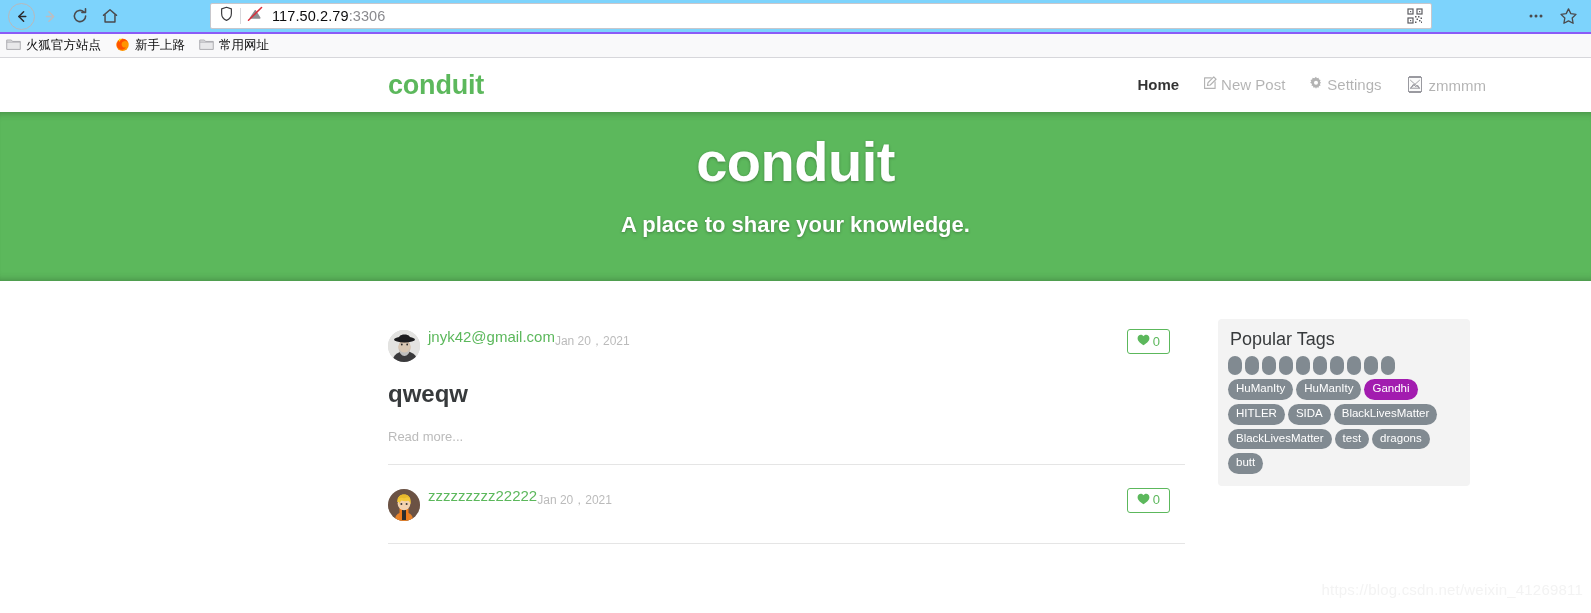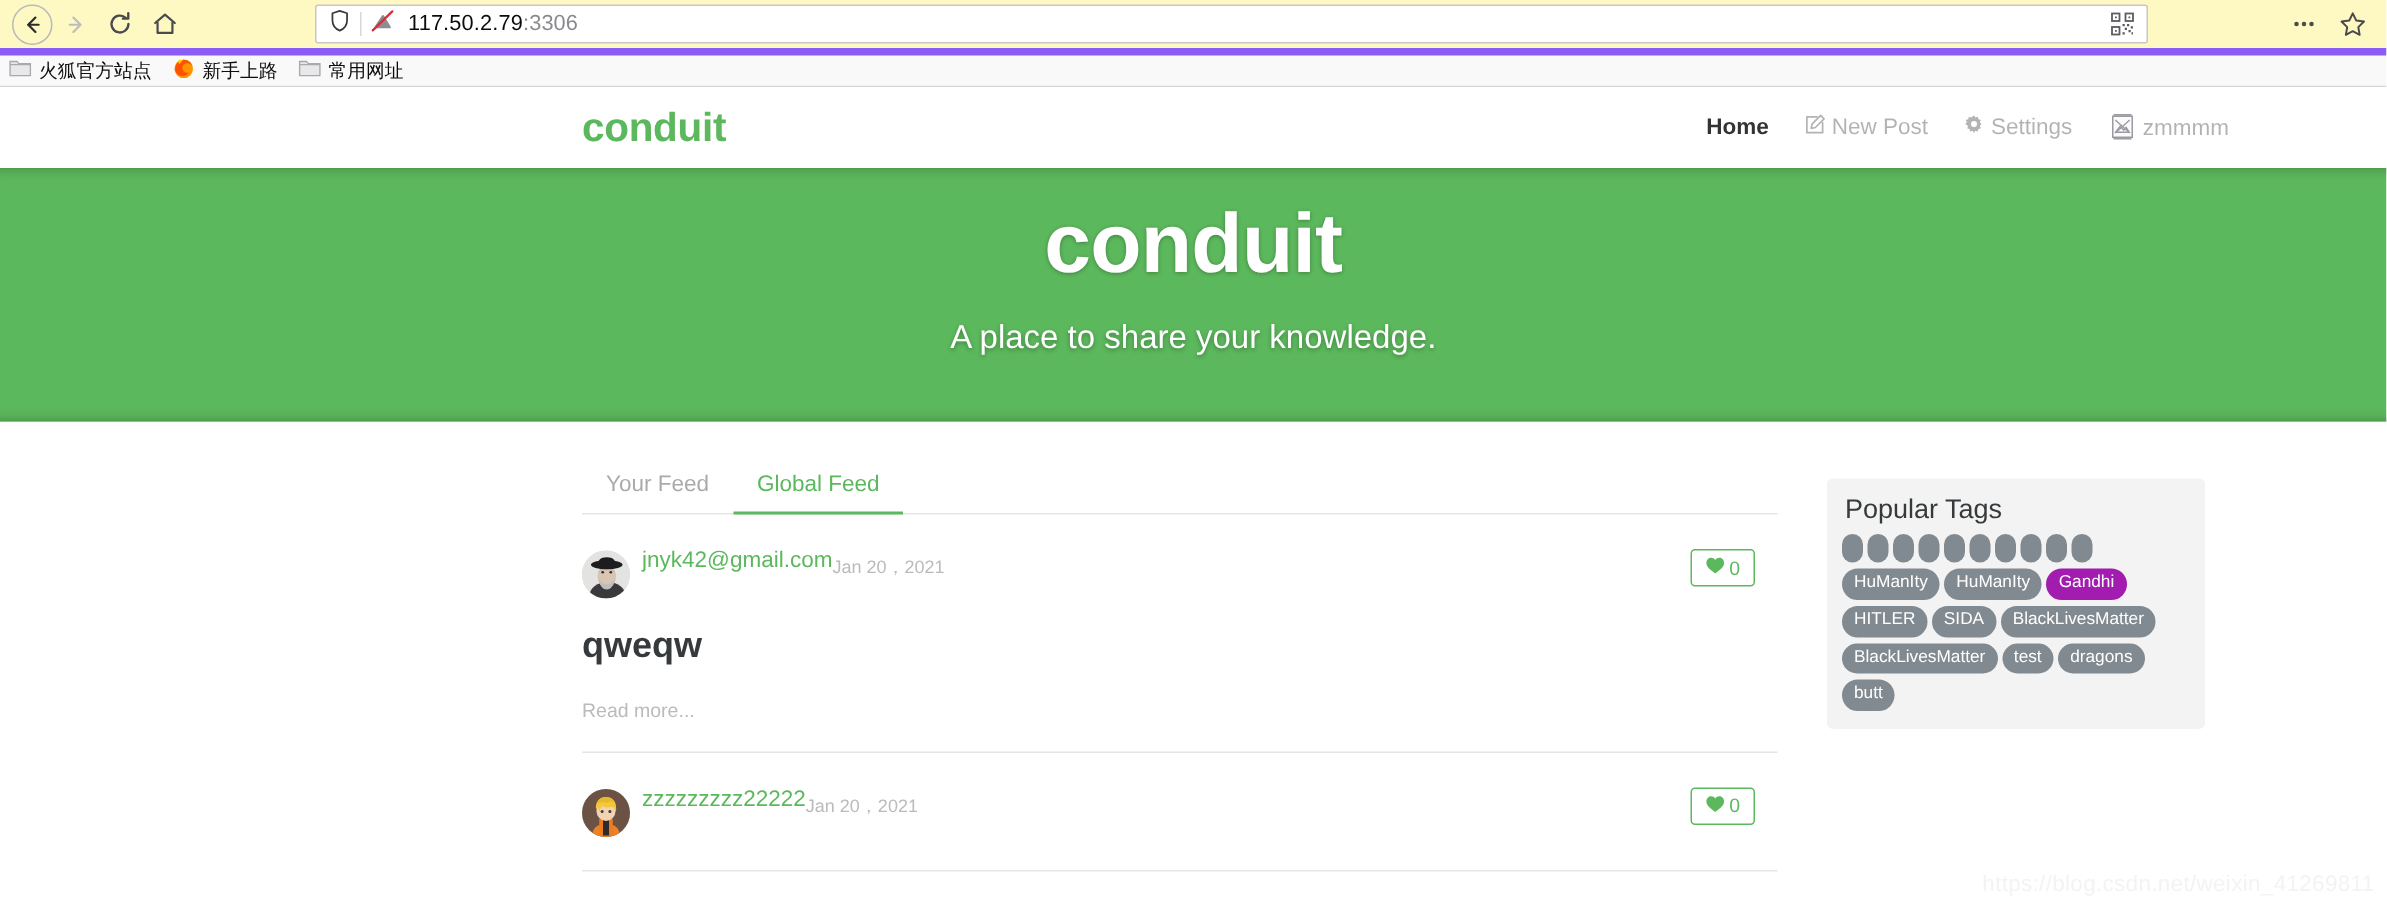--- a/index.html
+++ b/index.html
@@ -16,21 +16,21 @@
   #browser-chrome {
     width: 1591px;
     background: #f9f9fa;
     border-bottom: 1px solid #d7d7db;
   }
   #toolbar {
     height: 32px;
     display: flex;
     align-items: center;
     padding: 0 8px;
-    background: #fef9c3;
+    background: #7dd3fc;
   }
   .nav-btn {
     width: 30px; height: 30px;
     display: flex; align-items: center; justify-content: center;
     border-radius: 50%;
     flex: 0 0 auto;
   }
   .nav-btn svg { display: block; }
   #back-button { border: 1.5px solid #b9b9bb; width: 27px; height: 27px; }
   #urlbar-wrap {
@@ -72,21 +72,21 @@
     padding-left: 4px;
   }
 
   #bookmarks-bar {
     height: 25px;
     display: flex;
     align-items: center;
     padding: 0 6px;
     gap: 14px;
     background: #f9f9fa;
-    border-top: 5px solid #8b5cf6;
+    border-top: 2px solid #8b5cf6;
   }
   .bookmark {
     display: flex; align-items: center; gap: 5px;
     font-size: 12.5px; color: #0c0c0d;
     white-space: nowrap;
   }
 
   
   #page { width: 1591px; height: 556px; background: #fff; position: relative; }
 
@@ -146,21 +146,21 @@
     font-weight: 700;
     color: #fff;
     text-shadow: 0 1px 3px rgba(0,0,0,.3);
     margin: 0;
     line-height: 1;
     letter-spacing: -.5px;
   }
   #banner-sub {
     margin-top: 22px;
     font-size: 22px;
-    font-weight: 400;
+    font-weight: 700;
     color: #fff;
     text-shadow: 0 1px 3px rgba(0,0,0,.3);
   }
 
   
   #content {
     display: flex;
     padding: 25px 0 0 0;
     position: relative;
   }
@@ -485,24 +485,20 @@
 
   <div id="banner">
     <h1 id="banner-title">conduit</h1>
     <p id="banner-sub">A place to share your knowledge.</p>
   </div>
 
   <div id="content">
 
     <div id="feed-col">
 
-      <div id="feed-toggle">
-        <a class="feed-tab">Your Feed</a>
-        <a class="feed-tab active">Global Feed</a>
-      </div>
 
       <div class="article-preview">
         <div class="article-meta">
           <div class="avatar">
             <svg width="32" height="32" viewBox="0 0 32 32" aria-hidden="true">
               <rect width="32" height="32" fill="#e3e3e1"></rect>
               <ellipse cx="17" cy="30" rx="12" ry="9" fill="#3a3a3c"></ellipse>
               <ellipse cx="16.5" cy="17" rx="6" ry="7" fill="#cbb5a0"></ellipse>
               <path d="M10.5 17c0 5 2.5 8 6 8s6-3 6-8c0-2-1-4-6-4s-6 2-6 4z" fill="#d8c6b2"></path>
               <path d="M11 18c.5 5 2.6 8 5.5 8s5-3 5.5-8c-1 3-3 4.5-5.5 4.5S12 21 11 18z" fill="#bdbdbd"></path>

